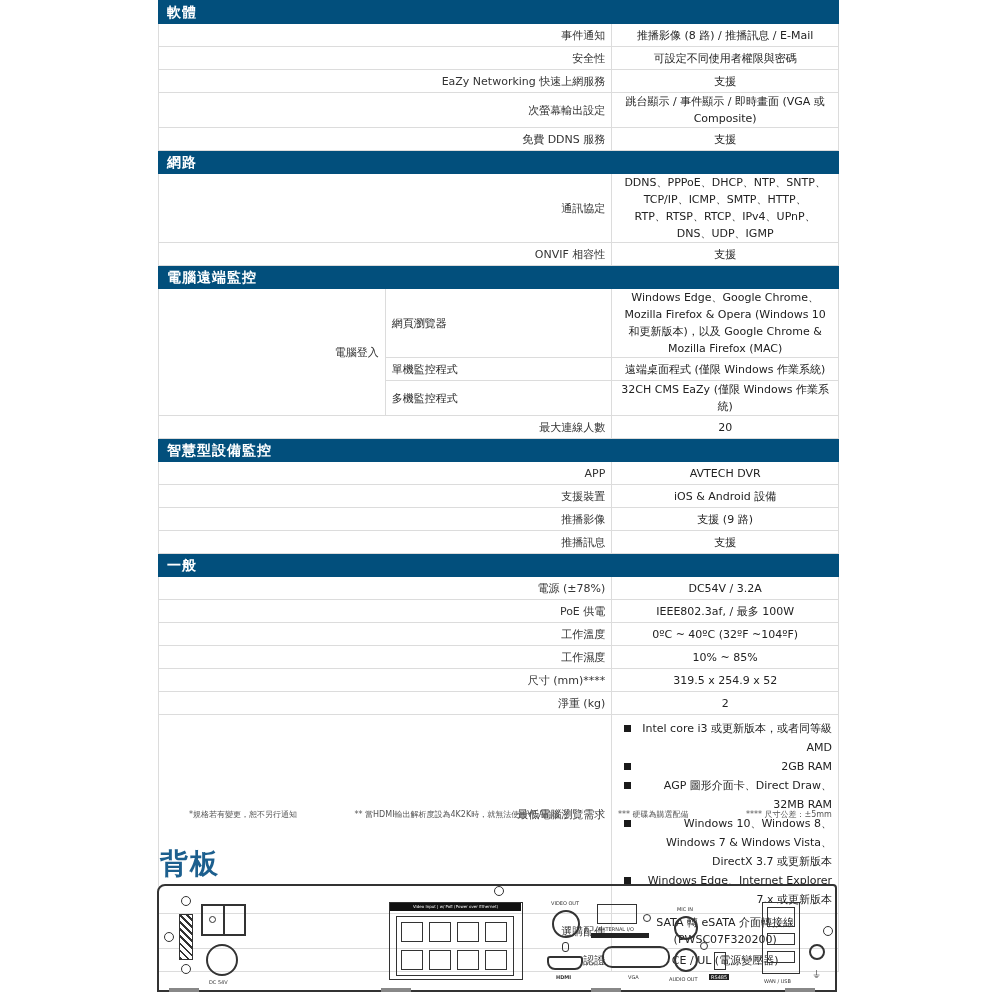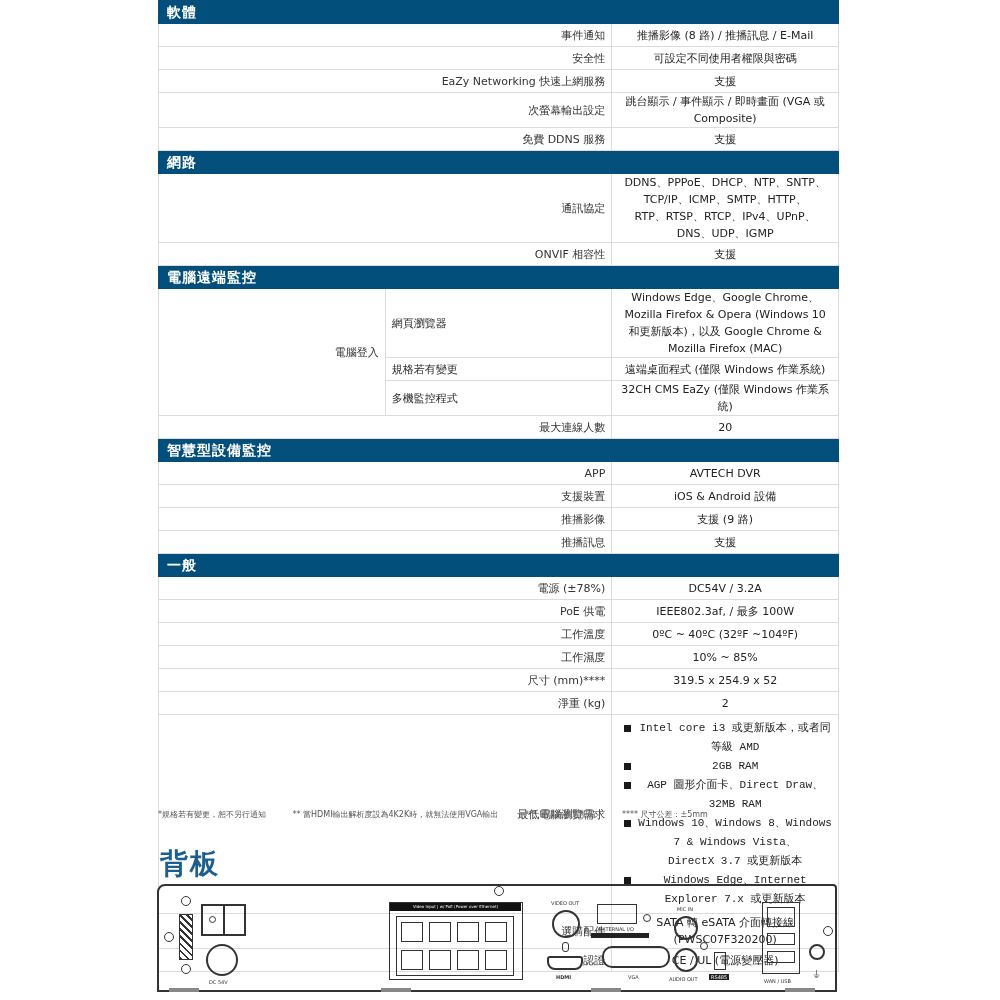--- a/index.html
+++ b/index.html
@@ -7,25 +7,25 @@
   body { font-family: "DejaVu Sans", "Liberation Sans", sans-serif; color: #2a2a2a; position: relative; }
   .spec { position: absolute; left: 158px; top: 0; width: 681px; border-collapse: collapse; table-layout: fixed; font-size: 11px; }
   .spec td { border: 1px solid #dcdcdc; padding: 0 6px; height: 23px; vertical-align: middle; line-height: 17px; }
   .spec td.lab { width: 285px; text-align: right; color: #333; }
   .spec td.val { text-align: center; color: #222; }
   .spec tr.sec td { background: #024f7c; color: #ffffff; font-weight: bold; font-size: 14px; height: 23px; border-color: #024f7c; padding-left: 8px; letter-spacing: 1px; }
   .spec td.sub { width: 104px; text-align: left; border-left: 1px dotted #bdbdbd; }
   .spec td.lab-split { width: 182px; margin-left: 12px; }
   .spec tr.dot td.sub, .spec tr.dot td.val { border-top: 1px dashed #c8c8c8; }
   .spec td.tall { height: 44px; }
-  ul.req { list-style: none; text-align: center; padding: 4px 0 4px 6px; font-family: Liberation Mono, monospace; }
+  ul.req { list-style: none; text-align: right; padding: 4px 0 4px 6px; }
   ul.req li { position: relative; padding-left: 14px; line-height: 19px; }
   ul.req li::before { content: ""; position: absolute; left: 0; top: 6px; width: 7px; height: 7px; background: #1a1a1a; }
   .notes { position: absolute; top: 809px; left: 158px; font-size: 8px; color: #555; white-space: nowrap; }
-  .notes span { margin-right: 24px; }
+  .notes span { margin-right: 24px; margin-left: 31px; }
   .rp-title { position: absolute; left: 160px; top: 845px; font-size: 28px; font-weight: bold; color: #1c5f8e; letter-spacing: 2px; }
   .panel { position: absolute; left: 157px; top: 884px; width: 680px; height: 108px; border: 2px solid #333; border-radius: 8px 4px 0 0; border-bottom: 2px solid #333; }
   .foot { position: absolute; bottom: -2px; height: 4px; background: #888; width: 30px; }
   .hole { position: absolute; width: 10px; height: 10px; border: 1.5px solid #333; border-radius: 50%; background: #fff; }
   .abs { position: absolute; }
   .tiny { font-size: 5px; color: #333; white-space: nowrap; }
 </style>
 </head>
 <body>
 
@@ -76,21 +76,21 @@
       </tr>
   <tr>
     <td class="lab lab-split" rowspan="3">電腦登入</td>
     <td class="sub tall">網頁瀏覽器</td>
     <td class="val tall">
           <div>Windows Edge、Google Chrome、Mozilla Firefox &amp; Opera (Windows 10</div>
           <div>和更新版本)，以及 Google Chrome &amp; Mozilla Firefox (MAC)</div>
         </td>
   </tr>
   <tr class="dot">
-        <td class="sub">規格若有變更</td>
+        <td class="sub">單機監控程式</td>
         <td class="val">遠端桌面程式 (僅限 Windows 作業系統)</td>
       </tr>
   <tr class="dot">
         <td class="sub">多機監控程式</td>
         <td class="val">32CH CMS EaZy (僅限 Windows 作業系統)</td>
       </tr>
   <tr>
         <td class="lab" colspan="2">最大連線人數</td>
         <td class="val">20</td>
       </tr>

